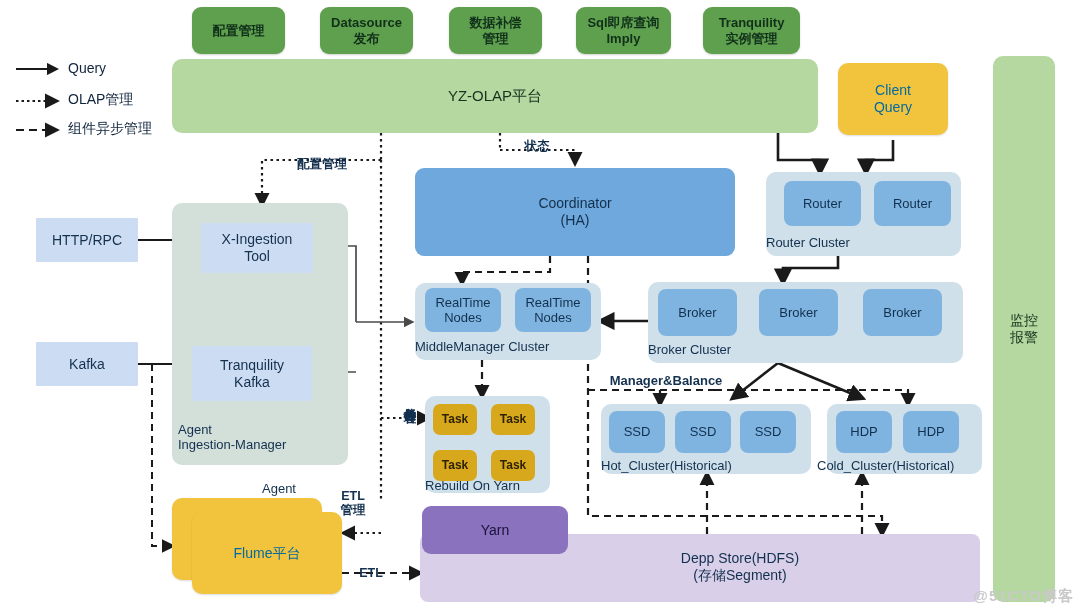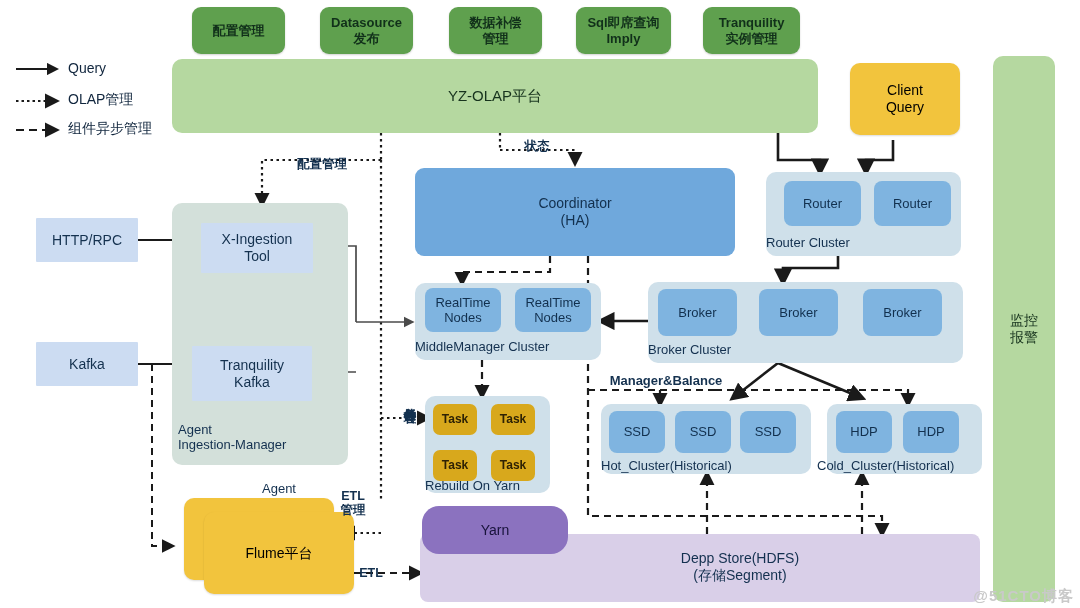--- a/index.html
+++ b/index.html
@@ -5,30 +5,30 @@
   html,body{margin:0;padding:0;background:#ffffff;}
   body{font-family:"Liberation Sans","DejaVu Sans",sans-serif;}
   #stage{position:relative;width:1080px;height:608px;background:#fff;overflow:hidden;}
   #wires{position:absolute;left:0;top:0;width:1080px;height:608px;pointer-events:none;}
   .box{position:absolute;box-sizing:border-box;display:flex;align-items:center;justify-content:center;
        text-align:center;line-height:1.18;color:#13304f;white-space:pre-line;}
   
   .green-btn{background:#5fa04e;color:#11301a;border-radius:9px;font-size:13px;font-weight:600;
              box-shadow:0 1px 2px rgba(0,0,0,.18);}
   .platform{background:#b5d8a0;border-radius:10px;color:#17331d;font-size:15px;}
-  .gold{background:#f2c43d;border-radius:10px;color:#000000;font-size:14px;
-        box-shadow:0 1px 2px rgba(0,0,0,.14);margin-left:12px;}
+  .gold{background:#f2c43d;border-radius:10px;color:#0369a1;font-size:14px;
+        box-shadow:0 1px 2px rgba(0,0,0,.14);}
   .gold-task{background:#d8a81c;border-radius:7px;color:#2e2204;font-size:12px;font-weight:600;}
   .blue{background:#6fa8dc;border-radius:9px;color:#12304e;font-size:14px;}
   .blue-node{background:#7fb4e0;border-radius:8px;color:#12304e;font-size:13px;}
   .lightblue{background:#cfe0ea;border-radius:10px;}
   .paleblue{background:#ccdcf2;border-radius:1px;color:#14314f;font-size:14px;}
   .agentbox{background:#d3e0da;border-radius:10px;}
   .lilac{background:#d9cfe8;border-radius:8px;}
-  .purple{background:#8b72bf;border-radius:17px;color:#17123a;font-size:14px;}
+  .purple{background:#8b72bf;border-radius:9px;color:#17123a;font-size:14px;}
   .cap{position:absolute;color:#13304f;font-size:13px;white-space:pre-line;}
   .lbl{position:absolute;color:#14314f;font-size:12.5px;white-space:pre-line;text-align:center;
        line-height:1.12;font-weight:600;}
   .legend-txt{position:absolute;color:#10253d;font-size:14px;}
   .vtext{position:absolute;color:#14314f;font-size:12.5px;line-height:1.05;text-align:center;
          width:14px;font-weight:600;}
   .wm{position:absolute;right:6px;bottom:2px;color:#c9c9c9;font-size:15px;letter-spacing:1px;
       font-weight:600;}
   .mon{font-size:14px;color:#17331d;}
 </style>

